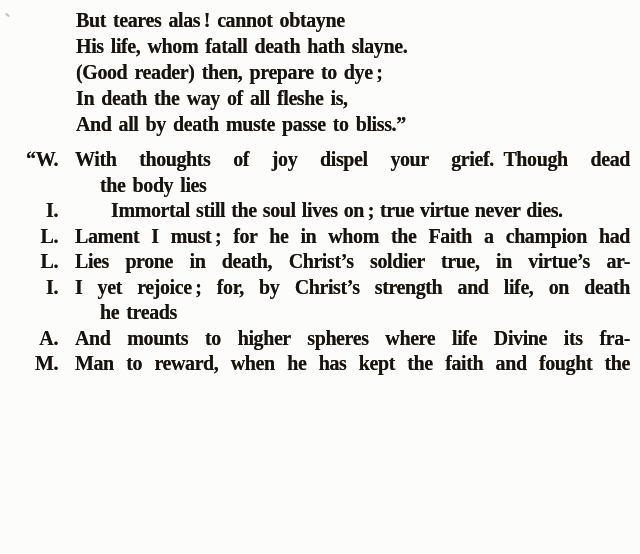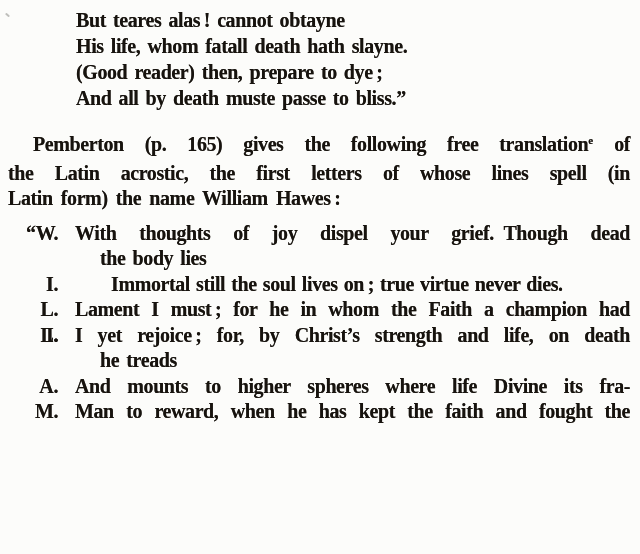--- a/index.html
+++ b/index.html
@@ -68,30 +68,24 @@
 <body>
 
 <div class="page">
 
   <div class="speck"></div>
 
   <div class="poem">
     <div class="poem-line">But teares alas ! cannot obtayne</div>
     <div class="poem-line">His life, whom fatall death hath slayne.</div>
     <div class="poem-line">(Good reader) then, prepare to dye ;</div>
+    <div class="poem-line">In death the way of all fleshe is,</div>
     <div class="poem-line">And all by death muste passe to bliss.”</div>
   </div>
 
-  <div class="para">
-    <div class="j para-first">
-      <span>Pemberton (p. 165) gives the following free translation</span><sup class="fn">e</sup><span> of</span>
-    </div>
-    <div class="j">the Latin acrostic, the first letters of whose lines spell (in</div>
-    <div class="para-last">Latin form) the name William Hawes :</div>
-  </div>
 
   <div class="acr">
 
     <div class="acr-row">
       <span class="acr-letter">“W.</span>
       <div class="j">With thoughts of joy dispel your grief. Though dead</div>
       <div class="acr-cont">the body lies</div>
     </div>
 
     <div class="acr-row">
@@ -99,20 +93,21 @@
       <div class="natural">Immortal still the soul lives on ; true virtue never dies.</div>
     </div>
 
     <div class="acr-row">
       <span class="acr-letter">L.</span>
       <div class="j">Lament I must ; for he in whom the Faith a champion had</div>
     </div>
 
     <div class="acr-row">
       <span class="acr-letter">L.</span>
+      <div class="j">Lies prone in death, Christ’s soldier true, in virtue’s ar-</div>
     </div>
 
     <div class="acr-row">
       <span class="acr-letter">I.</span>
       <div class="j">I yet rejoice ; for, by Christ’s strength and life, on death</div>
       <div class="acr-cont">he treads</div>
     </div>
 
     <div class="acr-row">
       <span class="acr-letter">A.</span>

